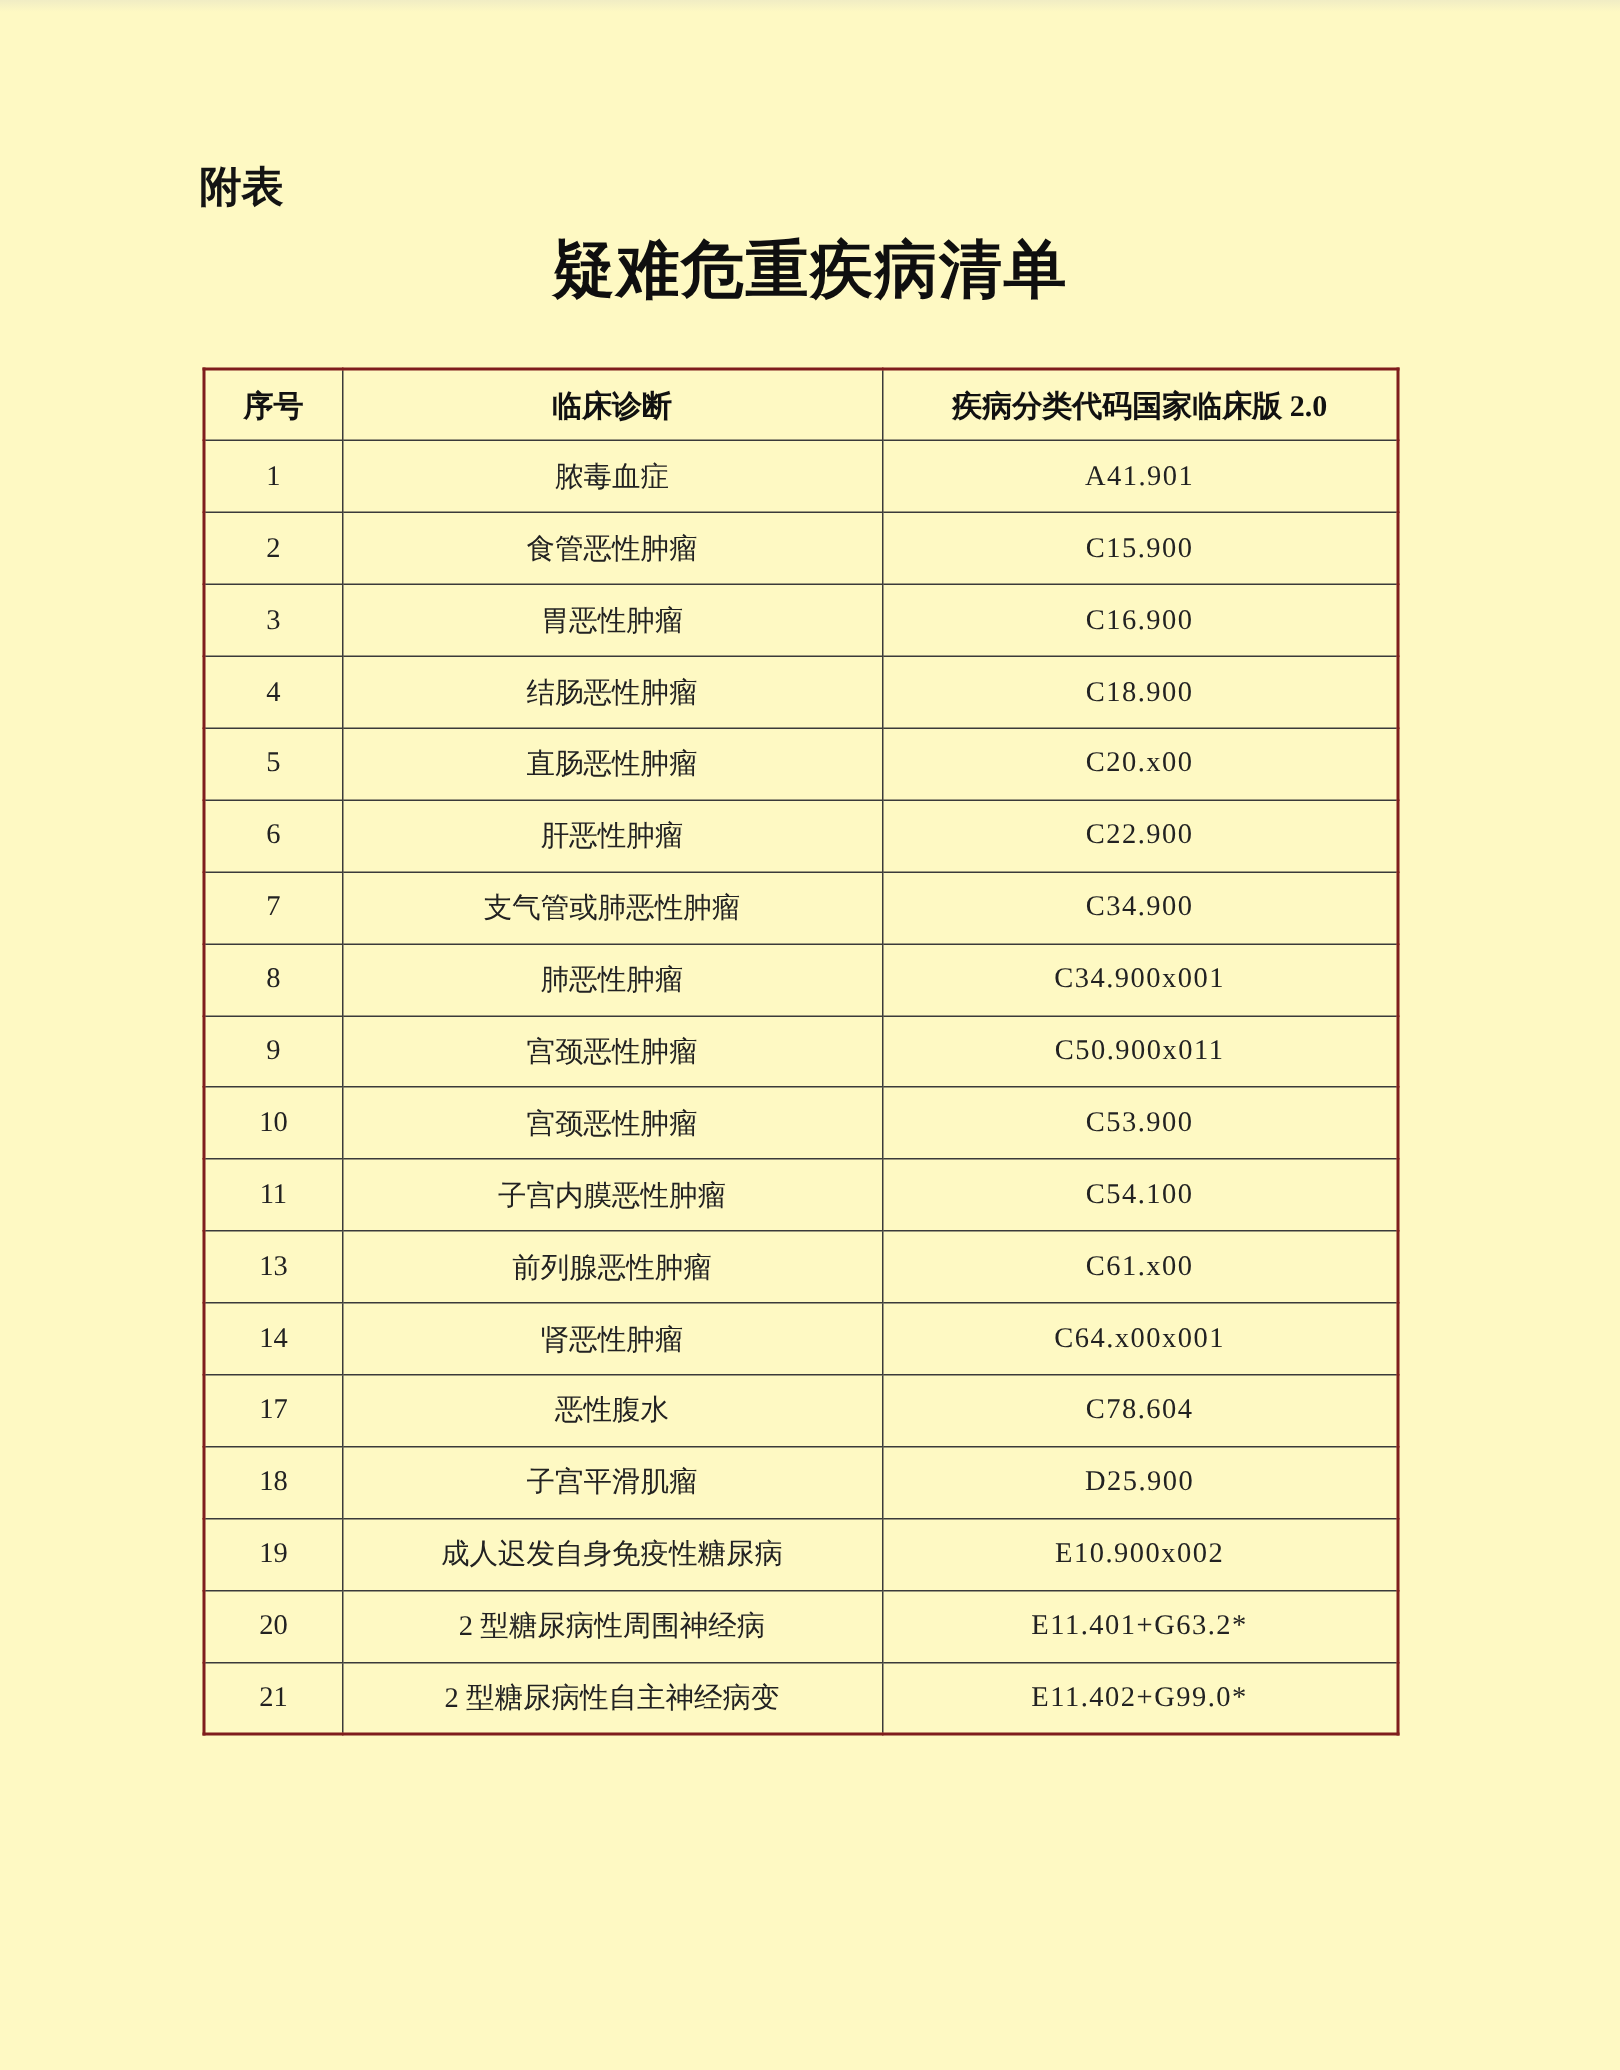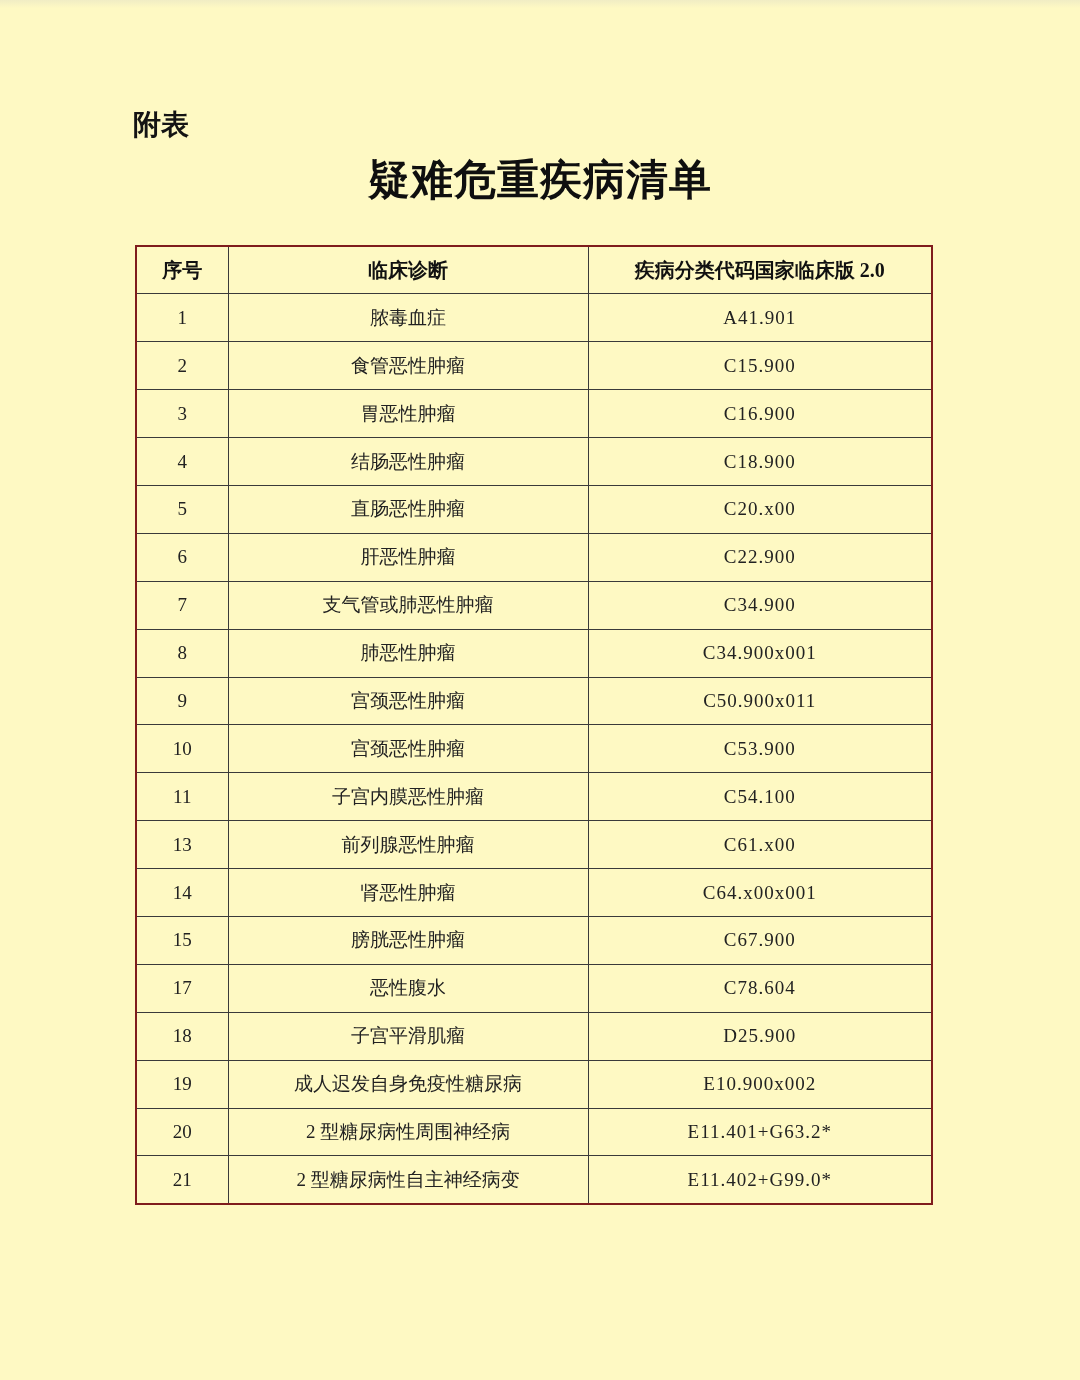--- a/index.html
+++ b/index.html
@@ -172,25 +172,20 @@
       <td>前列腺恶性肿瘤</td>
       <td class="code-cell">C61.x00</td>
     </tr>
 
     <tr>
       <td>14</td>
       <td>肾恶性肿瘤</td>
       <td class="code-cell">C64.x00x001</td>
     </tr>
 
-    <tr>
-      <td>15</td>
-      <td>膀胱恶性肿瘤</td>
-      <td class="code-cell">C67.900</td>
-    </tr>
 
 
     <tr>
       <td>17</td>
       <td>恶性腹水</td>
       <td class="code-cell">C78.604</td>
     </tr>
 
     <tr>
       <td>18</td>

